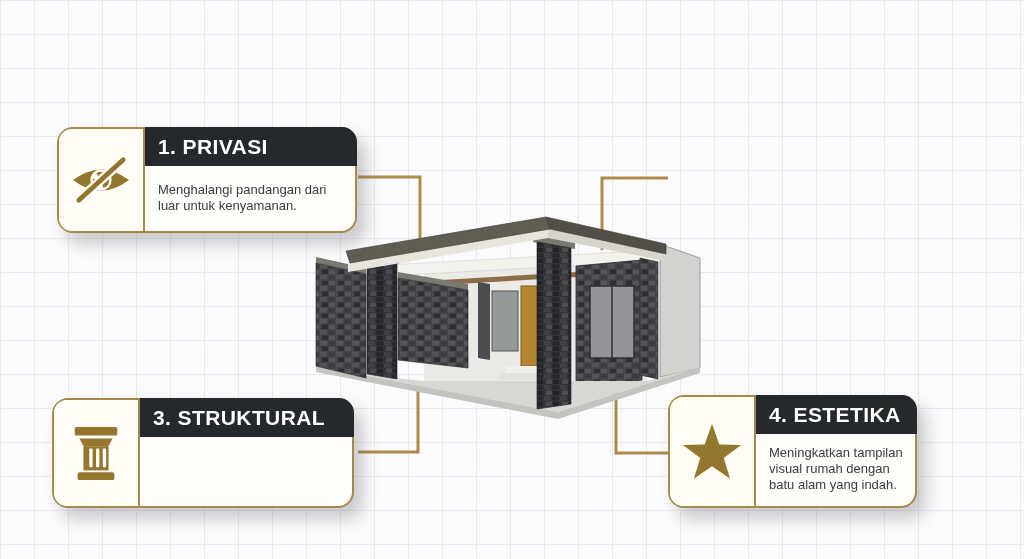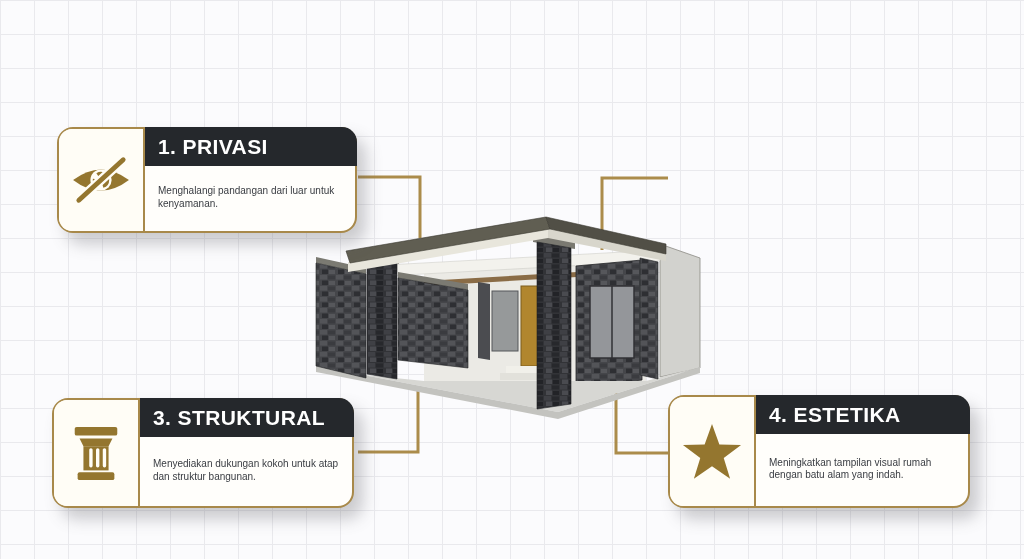--- a/index.html
+++ b/index.html
@@ -28,21 +28,21 @@
   .card-header{
     position:absolute;left:86px;top:-2px;right:-2px;height:39px;
     background:#25282c;border-radius:0 15px 0 0;
     color:#ffffff;font-size:21px;font-weight:bold;letter-spacing:.4px;
     display:flex;align-items:center;padding-left:13px;box-sizing:border-box;
   }
   .card-body{
     position:absolute;left:86px;top:37px;right:0;bottom:0;
     display:flex;align-items:center;
     padding:4px 10px 6px 13px;box-sizing:border-box;
-    font-size:10px;line-height:1.22;color:#393c42;max-width:216px;
+    font-size:13px;line-height:1.22;color:#393c42;max-width:216px;
   }
 </style>
 </head>
 <body>
 
 <div class="canvas">
 
   <svg class="overlay" viewBox="0 0 1024 559">
     <defs>
       <pattern id="stone" width="16" height="11" patternUnits="userSpaceOnUse">
@@ -135,24 +135,23 @@
         <rect x="8" y="2" width="44" height="9" rx="2" fill="#94762f"></rect>
         <polygon points="13,14 47,14 43,22 17,22" fill="#94762f"></polygon>
         <rect x="17" y="22" width="26" height="25" fill="#94762f"></rect>
         <rect x="23" y="24" width="3.5" height="20" rx="1.7" fill="#fffdf6"></rect>
         <rect x="30" y="24" width="3.5" height="20" rx="1.7" fill="#fffdf6"></rect>
         <rect x="37" y="24" width="3.5" height="20" rx="1.7" fill="#fffdf6"></rect>
         <rect x="11" y="49" width="38" height="8" rx="2" fill="#94762f"></rect>
       </svg>
     </div>
     <div class="card-header">3. STRUKTURAL</div>
-    <div class="card-body">Menyediakan dukungan kokoh untuk atap dan struktur bangunan.</div>
   </div>
 
-  <div class="card" style="left:668px;top:395px;width:302px;height:113px;">
+  <div class="card" style="left:668px;top:395px;width:249px;height:113px;">
     <div class="icon-box">
       <svg width="62" height="60" viewBox="0 0 64 60">
         <path d="M32 1 L39.6 22.3 L62 22.7 L44.1 36.2 L50.7 57.6 L32 44.6 L13.3 57.6 L19.9 36.2 L2 22.7 L24.4 22.3 Z" fill="#94762f"></path>
       </svg>
     </div>
     <div class="card-header">4. ESTETIKA</div>
     <div class="card-body">Meningkatkan tampilan visual rumah dengan batu alam yang indah.</div>
   </div>
 
 </div>

